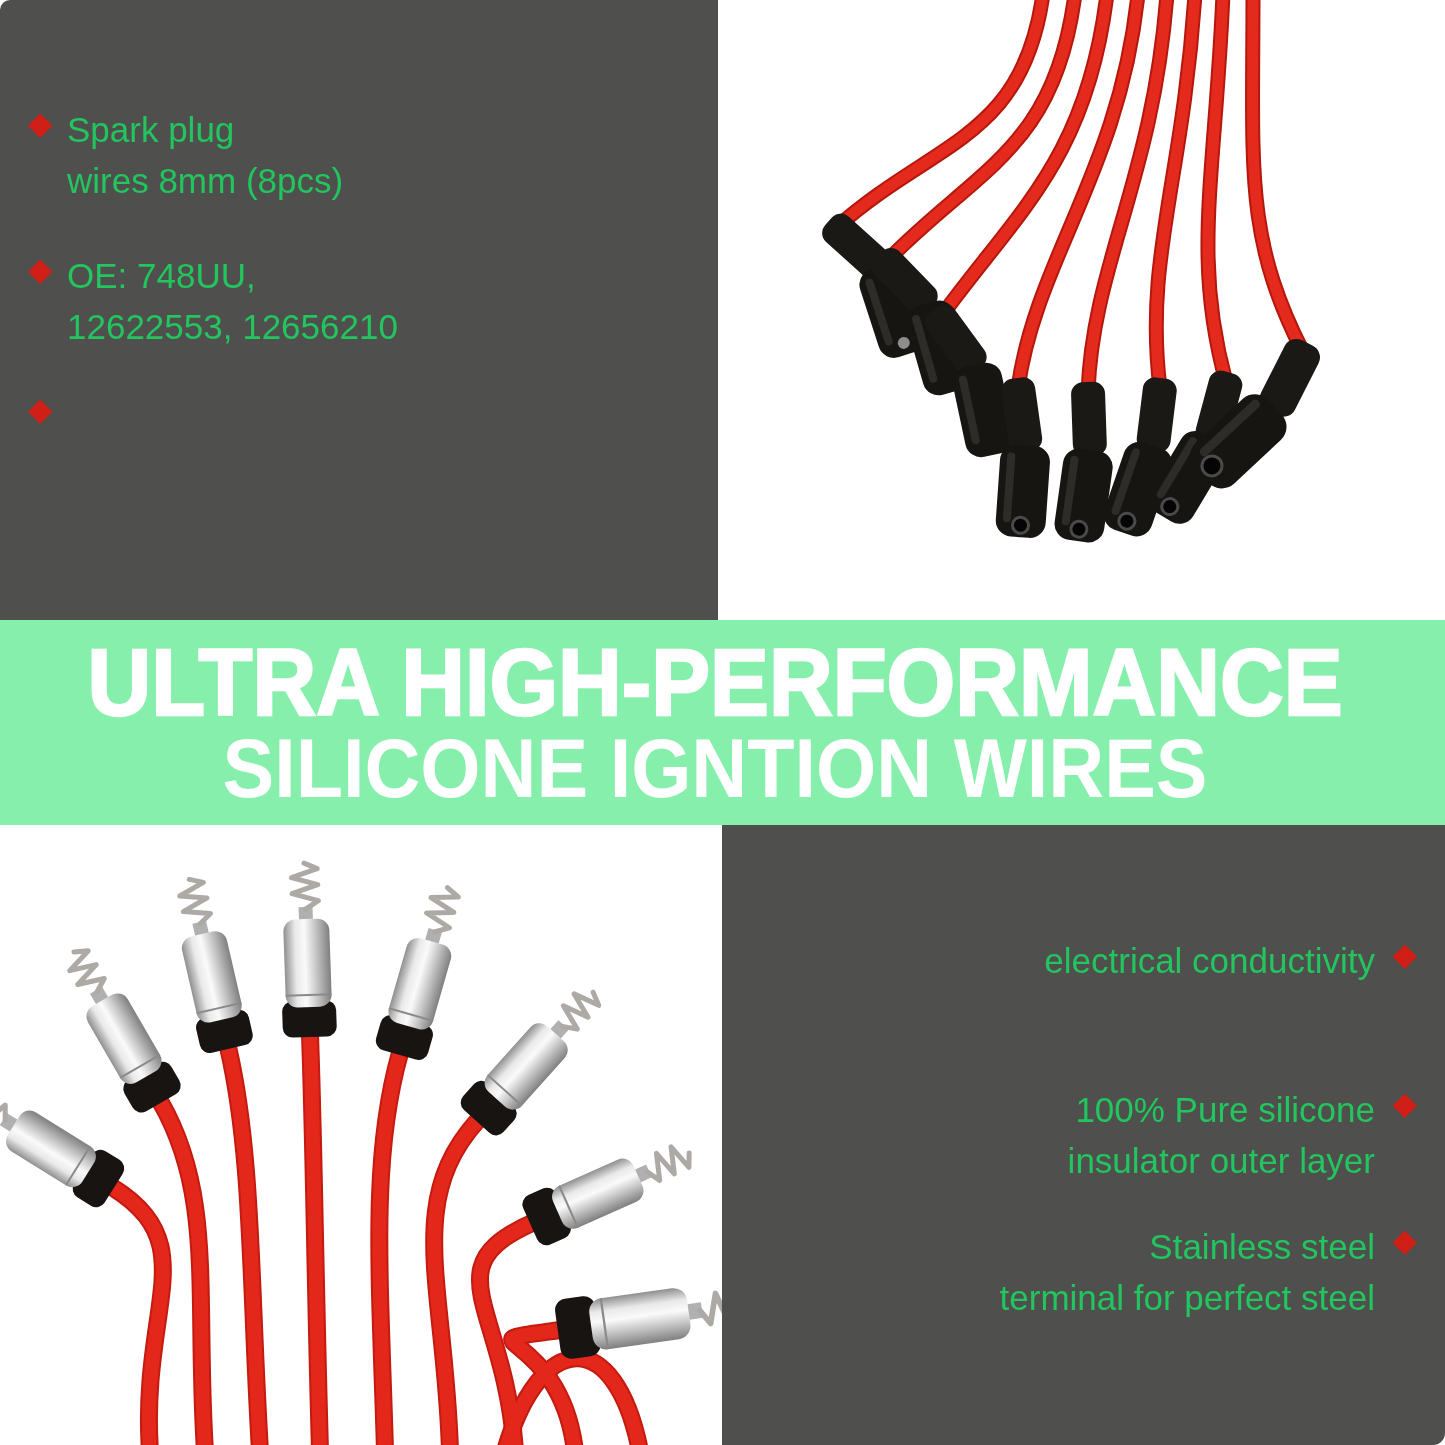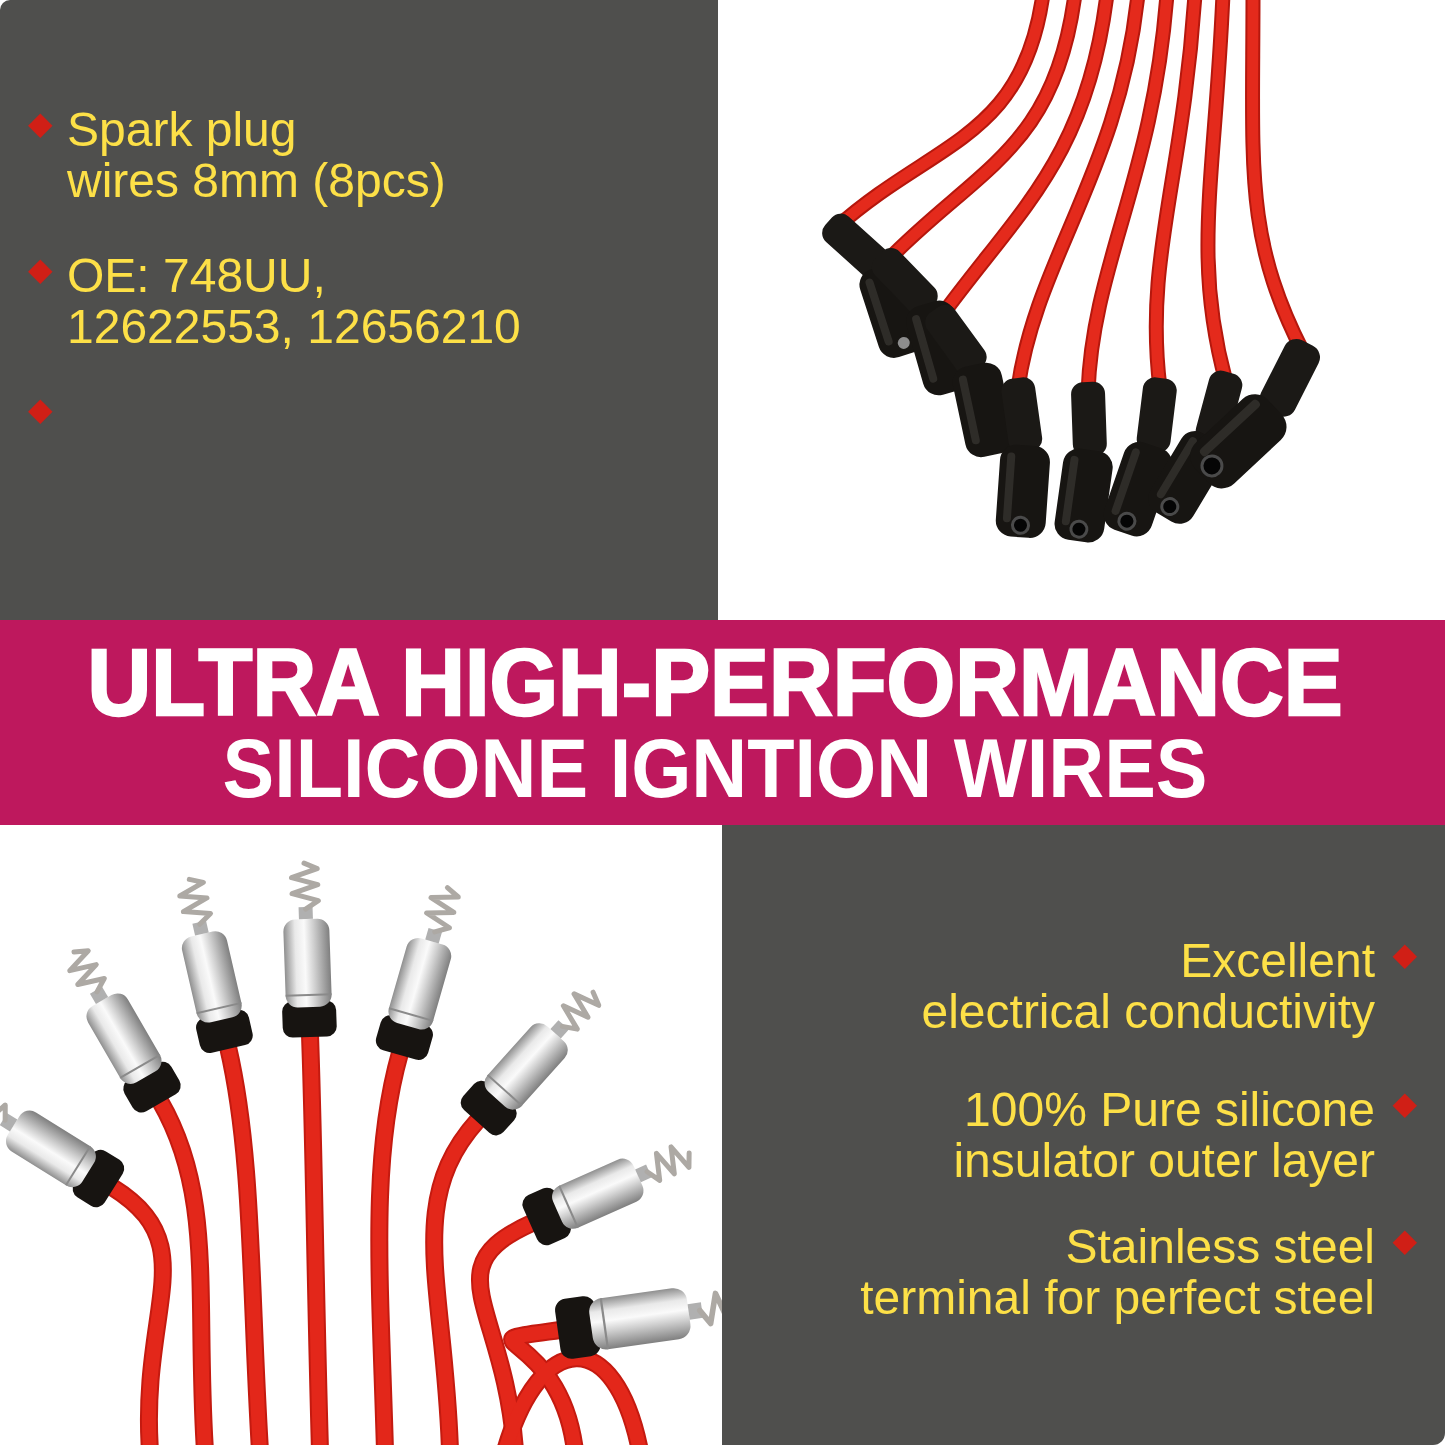--- a/index.html
+++ b/index.html
@@ -6,25 +6,25 @@
   #canvas{
     position:relative;width:1445px;height:1445px;overflow:hidden;
     background:#ffffff;font-family:"Liberation Sans",sans-serif;
   }
   .panel{position:absolute;background:#4f4f4d;}
   .panel-tl{left:0;top:0;width:718px;height:620px;border-top-left-radius:10px;}
   .panel-br{left:722px;top:825px;width:723px;height:620px;border-bottom-right-radius:12px;}
   .photo{position:absolute;overflow:hidden;background:#ffffff;}
   .photo-tr{left:718px;top:0;width:727px;height:620px;}
   .photo-bl{left:0;top:825px;width:722px;height:620px;}
-  .banner{position:absolute;left:0;top:620px;width:1445px;height:205px;background:#be185d;}
+  .banner{position:absolute;left:0;top:620px;width:1445px;height:205px;background:#86efac;}
   .banner svg{display:block;}
 
   .bullet-group{position:absolute;width:660px;}
-  .bullet-group .lines{font-size:48px;line-height:51px;color:#fde047;font-weight:400;}
+  .bullet-group .lines{font-size:35px;line-height:51px;color:#22c55e;font-weight:400;}
   .panel-tl .bullet-group{left:28px;}
   .panel-tl .lines{margin-left:39px;}
   .panel-br .bullet-group{right:28px;}
   .panel-br .lines{margin-right:42px;text-align:right;}
   .diamond{
     position:absolute;top:3px;font-size:32px;line-height:32px;
     color:#d01f16;font-family:"DejaVu Sans",sans-serif;
   }
   .panel-tl .diamond{left:0;}
   .panel-br .diamond{right:0;}
@@ -252,21 +252,20 @@
           <polyline points="0,-126 13,-134 -13,-142 13,-150 -13,-158 13,-166 0,-172" stroke="#ada9a4" stroke-width="5" fill="none" stroke-linejoin="round" stroke-linecap="round"></polyline>
         </g>
       </g>
     </svg>
   </div>
 
   <div class="panel panel-br">
     <div class="bullet-group g1" style="top:110px;">
       <span class="diamond">◆</span>
       <div class="lines">
-        <div>Excellent</div>
         <div>electrical conductivity</div>
       </div>
     </div>
     <div class="bullet-group g2" style="top:259px;">
       <span class="diamond">◆</span>
       <div class="lines">
         <div>100% Pure silicone</div>
         <div>insulator outer layer</div>
       </div>
     </div>

